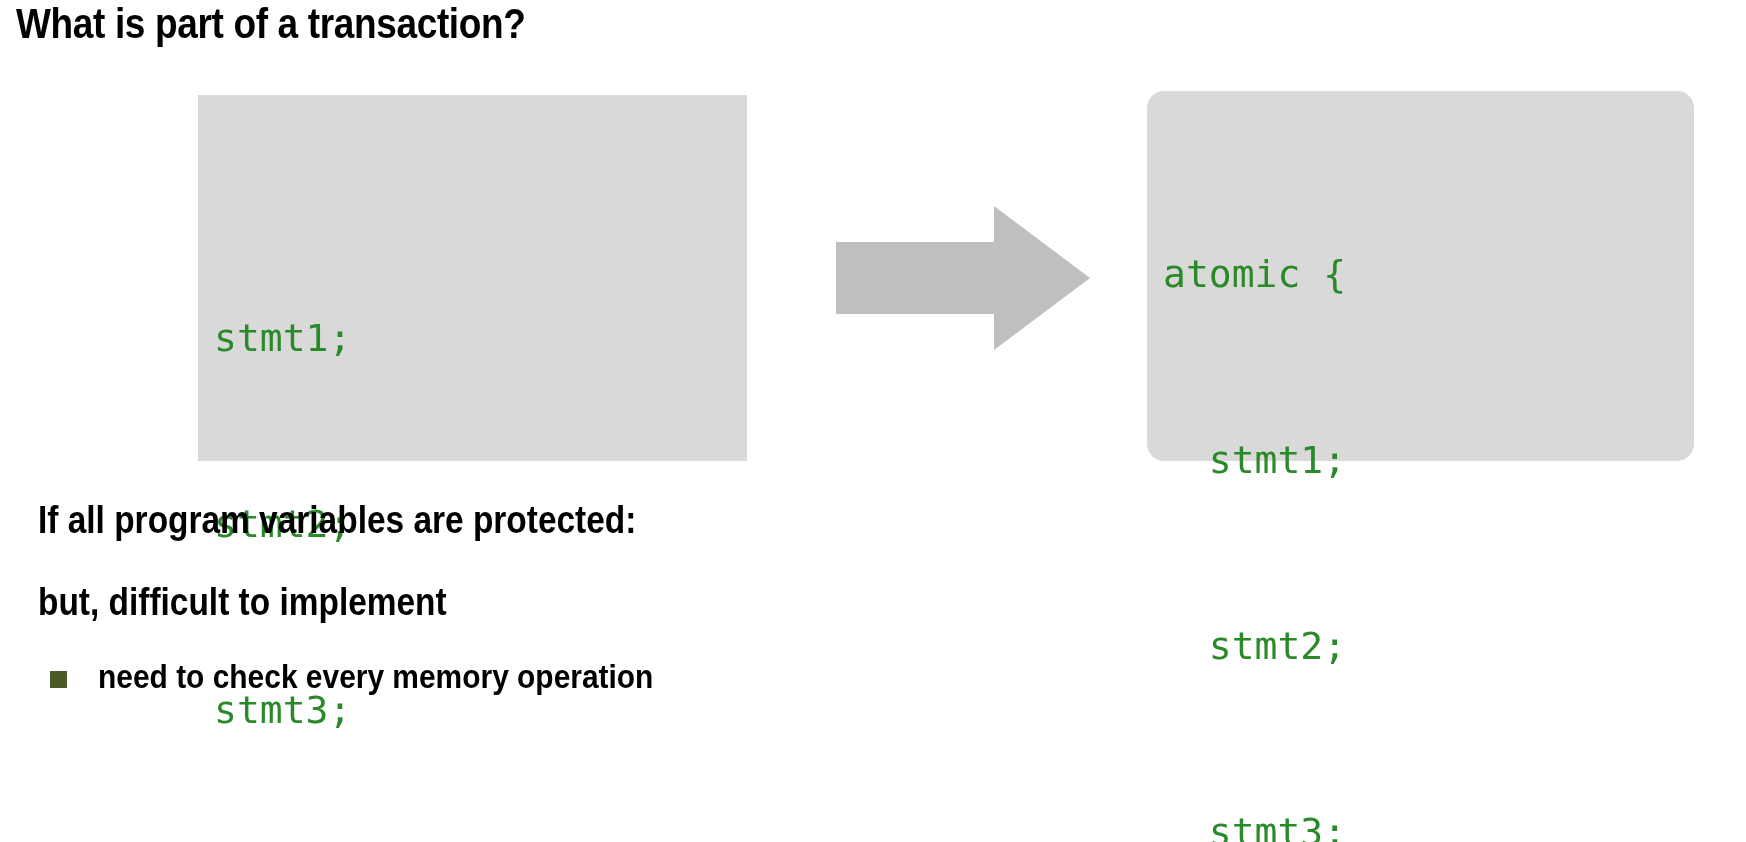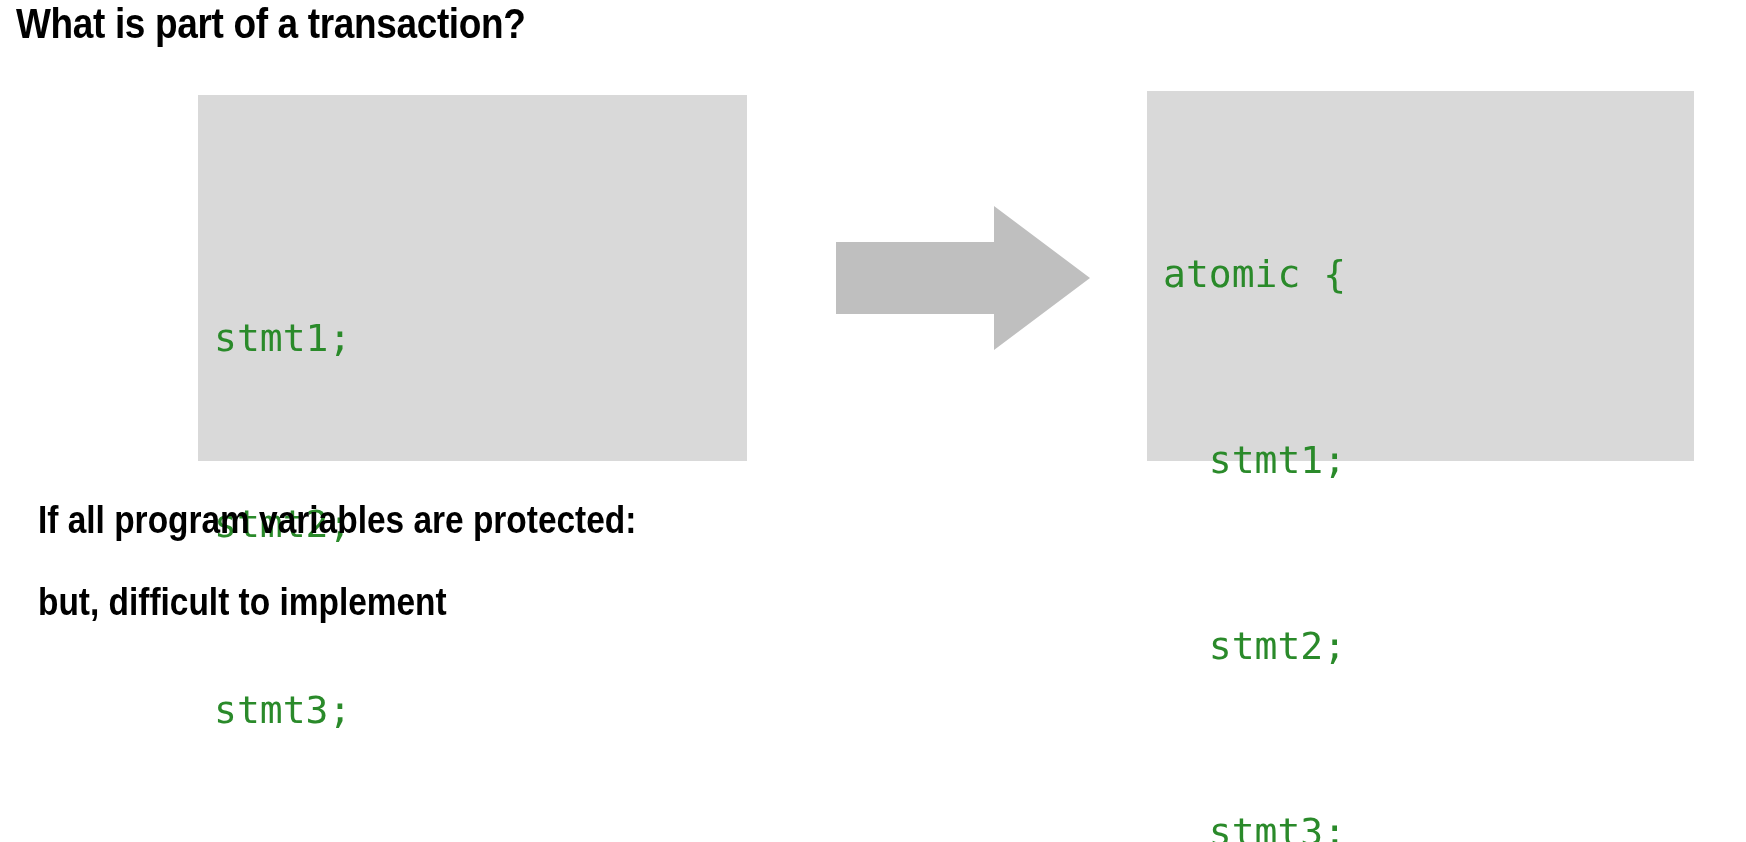--- a/index.html
+++ b/index.html
@@ -41,20 +41,21 @@
     left: 198px;
     top: 95px;
     width: 549px;
     height: 366px;
   }
   #code-box-after {
     left: 1147px;
     top: 91px;
     width: 547px;
     height: 370px;
+    border-radius: 17px;
   }
   .code-lines {
     position: absolute;
     font-family: "DejaVu Sans Mono", "Liberation Mono", monospace;
     font-size: 38px;
     line-height: 62px;
     color: #2a8a2a;
     font-weight: normal;
     white-space: pre;
   }
@@ -154,14 +155,18 @@
   </div>
 </div>
 
 <div id="body-text">
 
   <div class="heading-line" id="heading-protected">If all program variables are protected:</div>
 
 
   <div class="heading-line" id="heading-difficult">but, difficult to implement</div>
 
+  <div class="bullet-row">
+    <span class="bullet-marker"></span>
+    <span class="bullet-text">need to check every memory operation</span>
+  </div>
 
 </div>
 
 </body></html>

